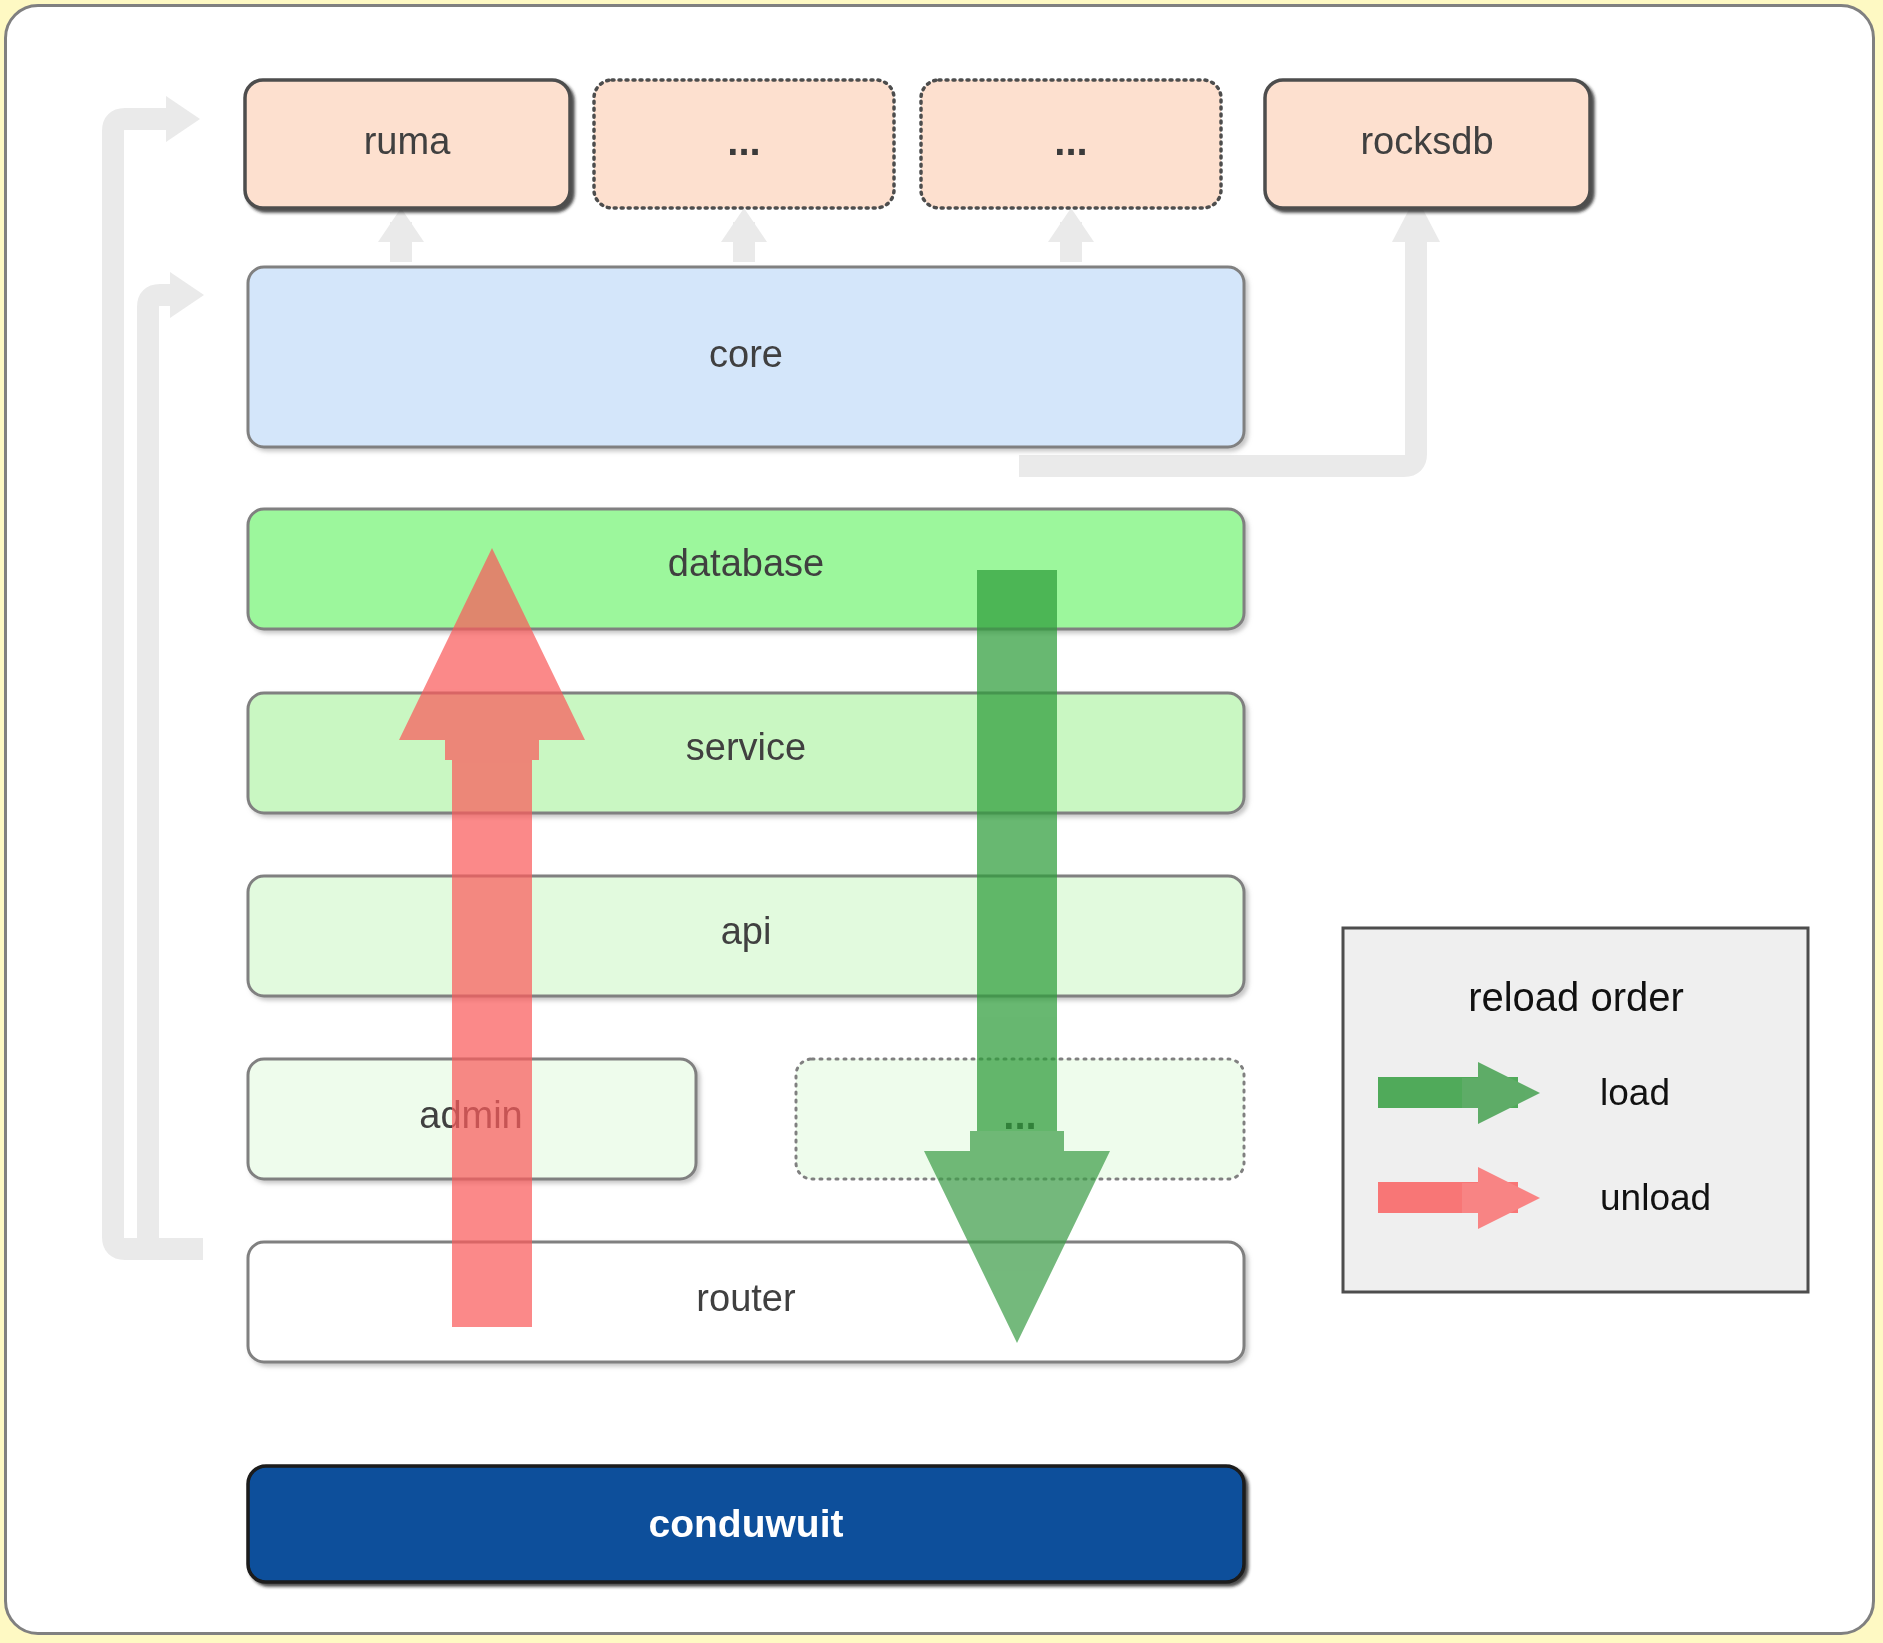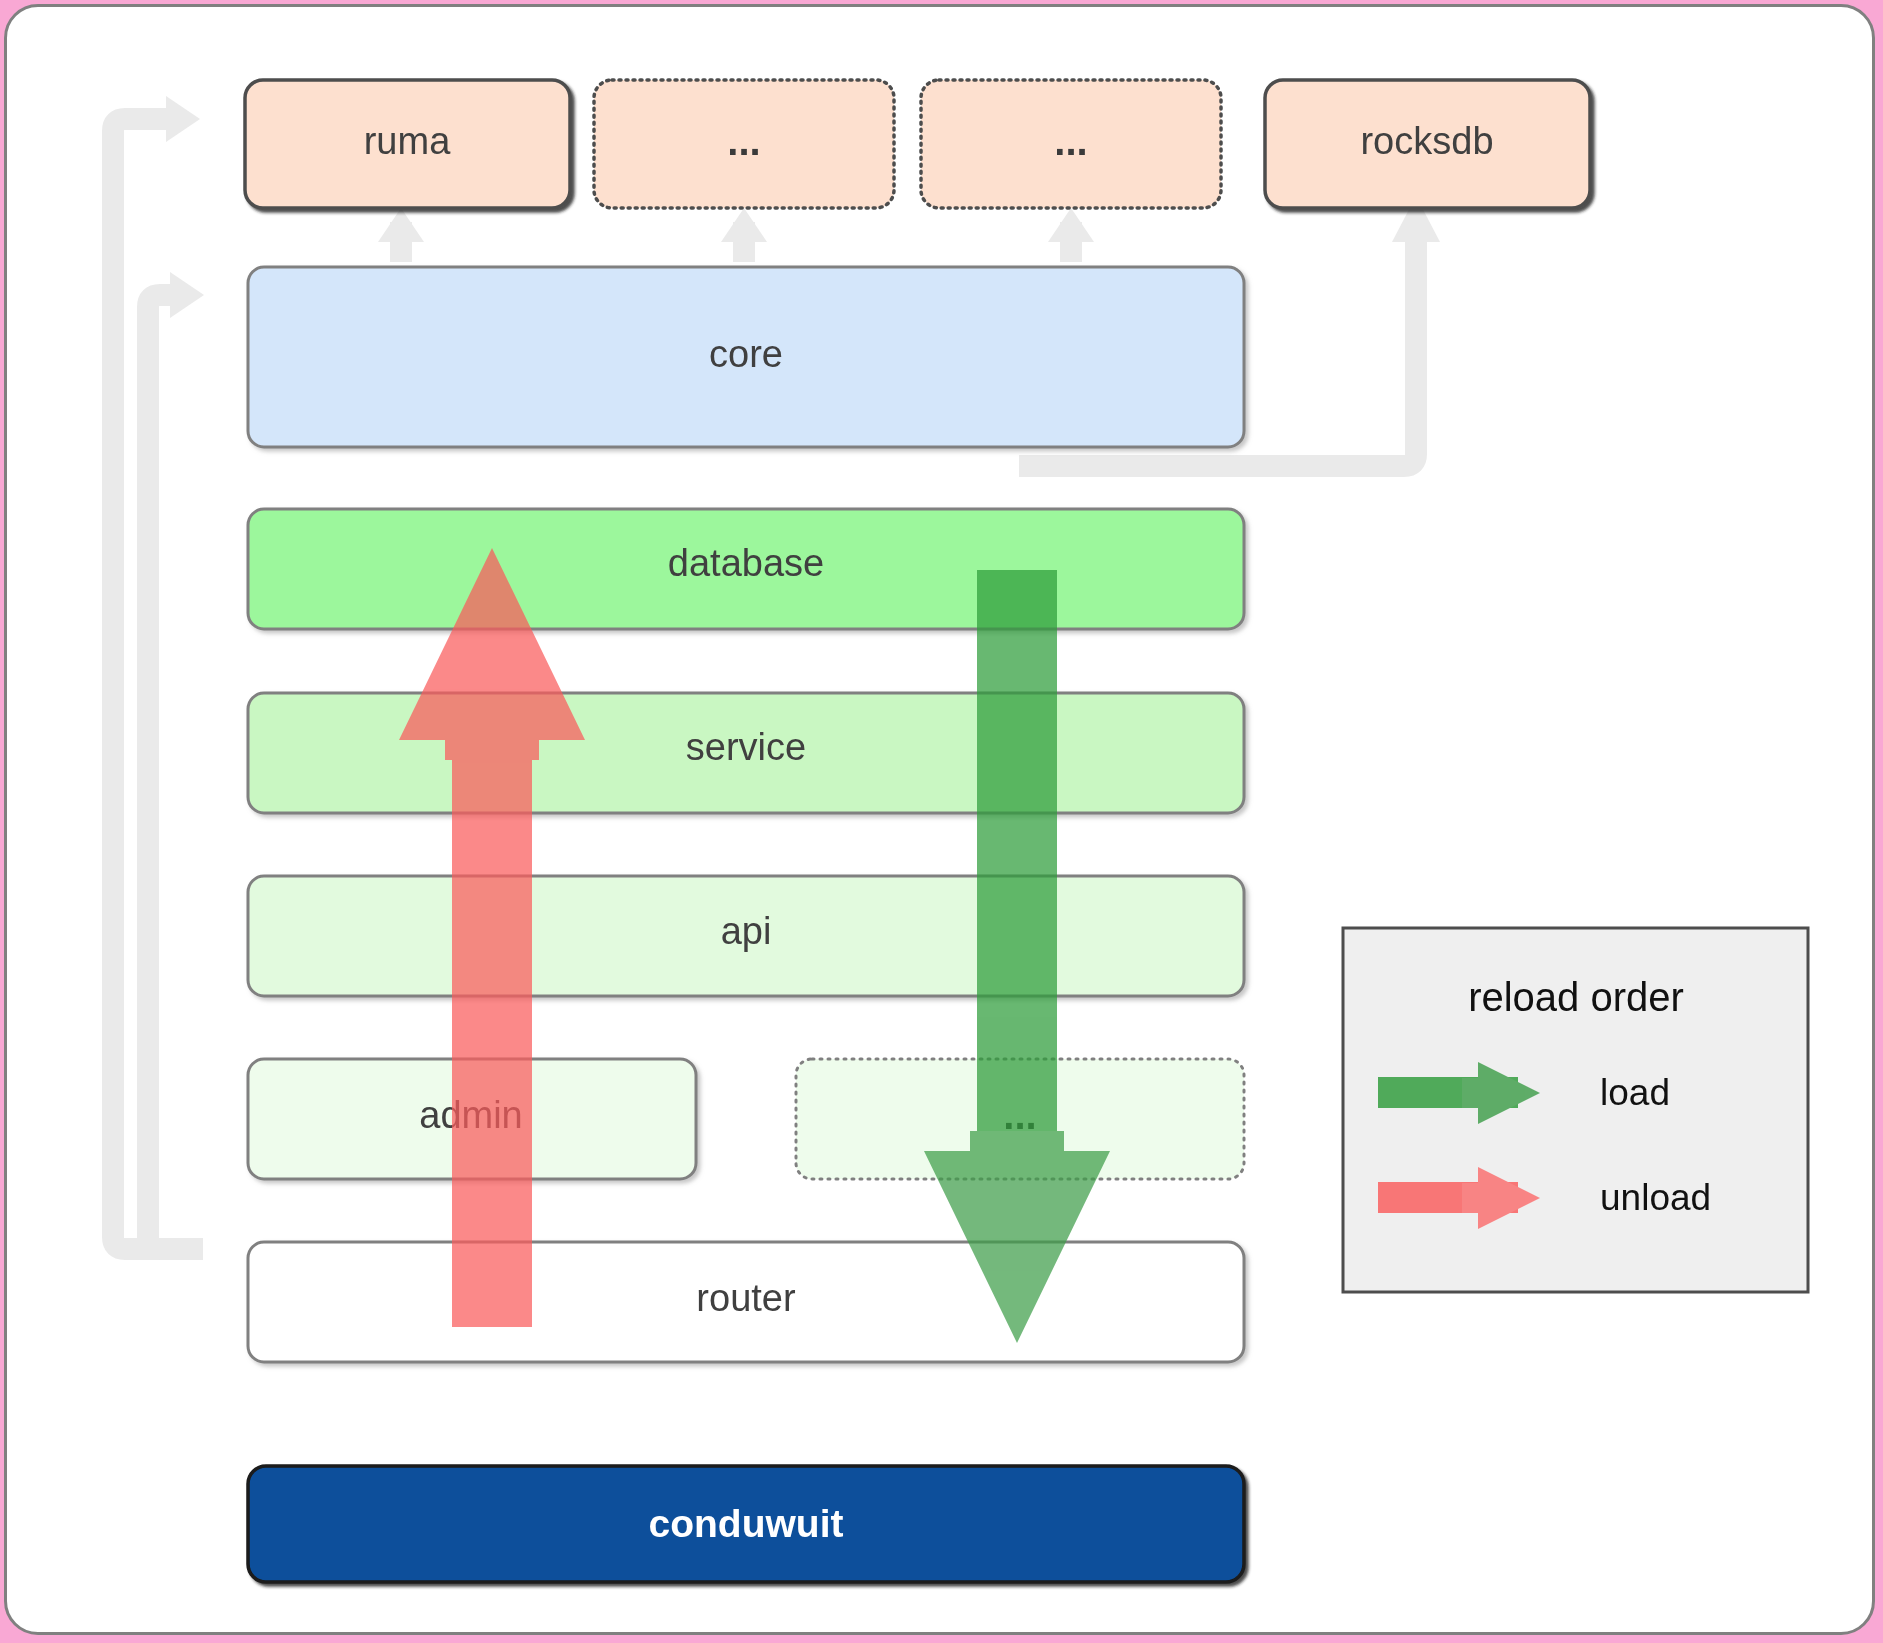--- a/index.html
+++ b/index.html
@@ -5,21 +5,21 @@
   html, body {
     margin: 0;
     padding: 0;
     background: #ffffff;
     font-family: "Liberation Sans", sans-serif;
   }
   #page {
     position: relative;
     width: 1883px;
     height: 1643px;
-    background: #f9a8d4;
+    background: #fef9c3;
     overflow: hidden;
   }
   #frame {
     position: absolute;
     left: 4px;
     top: 4px;
     width: 1871px;
     height: 1631px;
     border: 3px solid #808080;
     border-radius: 34px;

